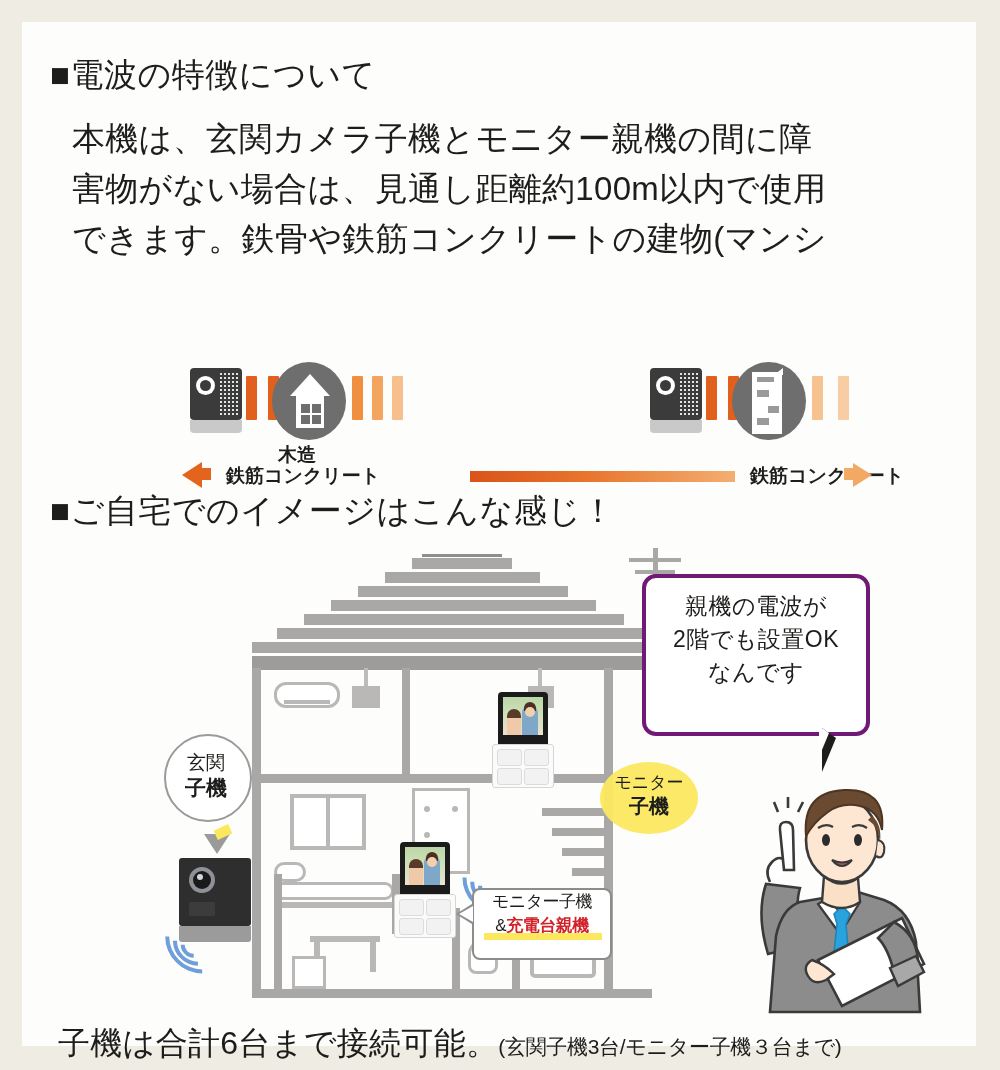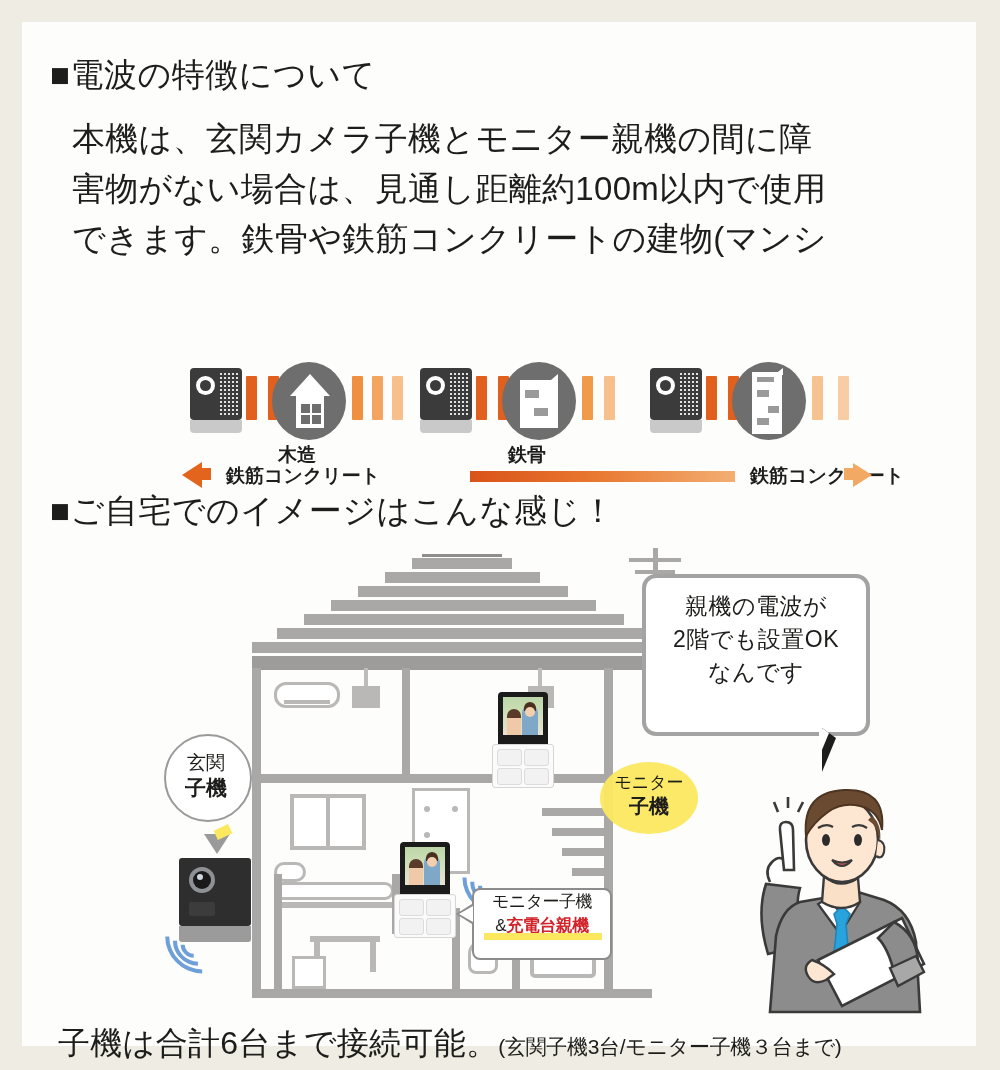--- a/index.html
+++ b/index.html
@@ -129,21 +129,21 @@
     border:1px solid #dcdcdc;border-radius:3px;box-sizing:border-box;}
 
   
   .wifi{position:absolute;}
   .wifi span{position:absolute;border:4px solid #6f9fd8;border-radius:50%;
     border-right-color:transparent;border-bottom-color:transparent;border-top-color:transparent;}
 
   
   .bubble{
     position:absolute;left:620px;top:552px;width:228px;height:162px;
-    background:#fff;border:4px solid #a3a3a3;border-radius:14px;
+    background:#fff;border:4px solid #701a75;border-radius:14px;
     box-sizing:border-box;padding-top:12px;
   }
   .bubble div{font-size:23px;line-height:33px;color:#1d1d1b;text-align:center;
     white-space:nowrap;letter-spacing:.5px;}
   .tail{position:absolute;left:800px;top:706px;width:0;height:0;
     border-left:14px solid #1d1d1b;border-top:10px solid transparent;
     border-bottom:34px solid transparent;}
   .tail2{position:absolute;left:797px;top:704px;width:0;height:0;
     border-left:10px solid #fff;border-top:7px solid transparent;
     border-bottom:24px solid transparent;}
@@ -238,47 +238,20 @@
         </div>
       </div>
       <div class="bars" style="left:170px;width:56px;">
         <div class="bar" style="left:0;background:#ef8f3f;"></div>
         <div class="bar" style="left:20px;background:#f3a55f;"></div>
         <div class="bar" style="left:40px;background:#f6bf8c;"></div>
       </div>
       <div class="bldlabel">木造</div>
     </div>
 
-    <div class="cell" style="left:230px;">
-      <div class="doorcam">
-        <div class="body"></div>
-            <div class="lensring"></div>
-            <div class="lensdot"></div>
-        <div class="grid"></div>
-            <div class="base"></div>
-      </div>
-      <div class="bars" style="left:64px;width:90px;">
-        <div class="bar" style="left:0;background:#e2601d;"></div>
-        <div class="bar" style="left:22px;background:#e2601d;"></div>
-      </div>
-      <div class="blob" style="left:90px;">
-        <div class="steel">
-          <div class="main"></div>
-              <div class="tri"></div>
-              <div class="right"></div>
-          <div class="w" style="left:5px;top:16px;width:14px;height:8px;"></div>
-          <div class="w" style="left:14px;top:34px;width:14px;height:8px;"></div>
-        </div>
-      </div>
-      <div class="bars" style="left:170px;width:56px;">
-        <div class="bar" style="left:0;background:#f09a4c;"></div>
-        <div class="bar" style="left:22px;background:#f6bf8c;"></div>
-      </div>
-      <div class="bldlabel">鉄骨</div>
-    </div>
 
     <div class="cell" style="left:460px;">
       <div class="doorcam">
         <div class="body"></div>
             <div class="lensring"></div>
             <div class="lensdot"></div>
         <div class="grid"></div>
             <div class="base"></div>
       </div>
       <div class="bars" style="left:64px;width:90px;">

